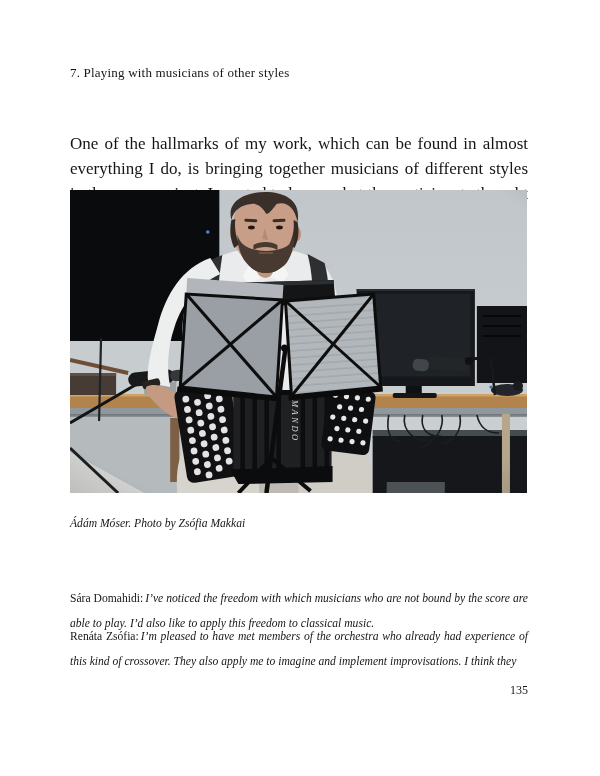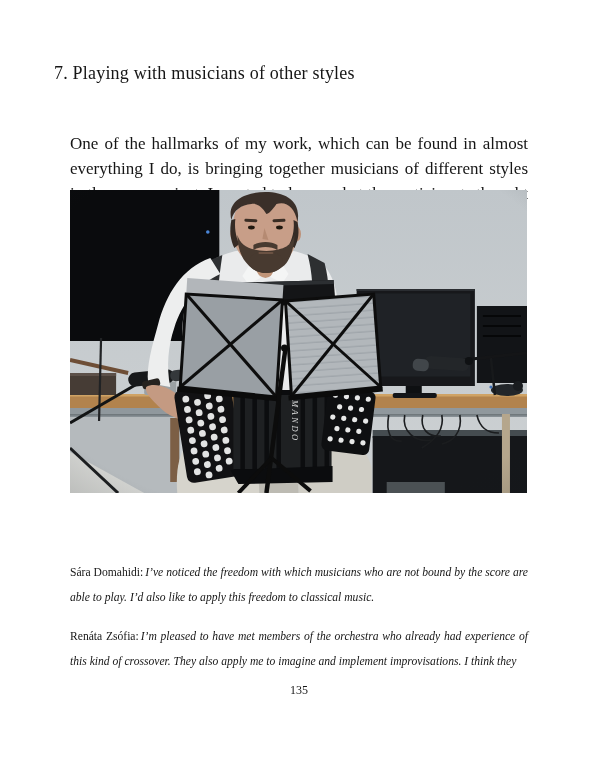--- a/index.html
+++ b/index.html
@@ -2,44 +2,44 @@
 <html><head>
 <meta charset="utf-8">
 <style>
   html,body { margin:0; padding:0; background:#ffffff; }
   .page {
     position:relative; width:600px; height:776px; background:#ffffff;
     font-family:"Liberation Serif","DejaVu Serif",serif; color:#161616;
     overflow:hidden;
   }
   .heading {
-    position:absolute; left:54px; top:63px; width:470px;
-    font-size:18px; font-weight:400; letter-spacing:0.2px; line-height:20px;
+    position:absolute; left:70px; top:63px; width:470px;
+    font-size:13px; font-weight:400; letter-spacing:0.2px; line-height:20px;
   }
   .intro {
     position:absolute; left:70px; top:114px; width:458px;
     font-size:17px; line-height:25px; text-align:justify;
   }
   .figure { position:absolute; left:70px; top:190px; width:457px; height:303px; }
   .figure svg { display:block; width:100%; height:100%; }
   .caption {
     position:absolute; left:70px; top:505px; width:458px;
     font-size:11.6px; font-style:italic;
   }
   .quote {
     position:absolute; left:70px; width:458px;
     font-size:11.6px; line-height:25px; text-align:justify;
   }
-  .quote-1 { top:548px; }
+  .quote-1 { top:574px; }
   .quote-2 { top:612px; }
   .speaker { font-style:normal; }
   .quote-text { font-style:italic; margin-left:2px; }
   .pageno {
     position:absolute; left:70px; top:683px; width:458px;
-    text-align:center; font-size:12px;
+    text-align:right; font-size:12px;
   }
 </style>
 </head>
 <body>
 
 <div class="page">
 
   <div class="heading">7. Playing with musicians of other styles</div>
 
   <p class="intro">One of the hallmarks of my work, which can be found in almost everything I do, is bringing together musicians of different styles in the same project. I wanted to know what the participants thought about it and how they experienced it.</p>
@@ -271,20 +271,21 @@
         <circle cx="214" cy="158" r="3.5" fill="#0c0c0c"></circle>
         <line x1="215" y1="158" x2="196" y2="303" stroke="#0c0c0c" stroke-width="4.5"></line>
         <line x1="201" y1="268" x2="168" y2="303" stroke="#0c0c0c" stroke-width="4"></line>
         <line x1="201" y1="268" x2="240" y2="301" stroke="#0c0c0c" stroke-width="4"></line>
       </g>
 
       <rect x="0" y="0" width="456" height="303" fill="url(#vign)"></rect>
     </svg>
   </div>
 
+  <p class="caption">Ádám Móser. Photo by Zsófia Makkai</p>
 
   <p class="quote quote-1">
     <span class="speaker">Sára Domahidi:</span><span class="quote-text">I’ve noticed the freedom with which musicians who are not bound by the score are able to play. I’d also like to apply this freedom to classical music.</span>
   </p>
 
   <p class="quote quote-2">
     <span class="speaker">Renáta Zsófia:</span><span class="quote-text">I’m pleased to have met members of the orchestra who already had experience of this kind of crossover. They also apply me to imagine and implement improvisations. I think they</span>
   </p>
 
   <div class="pageno">135</div>

